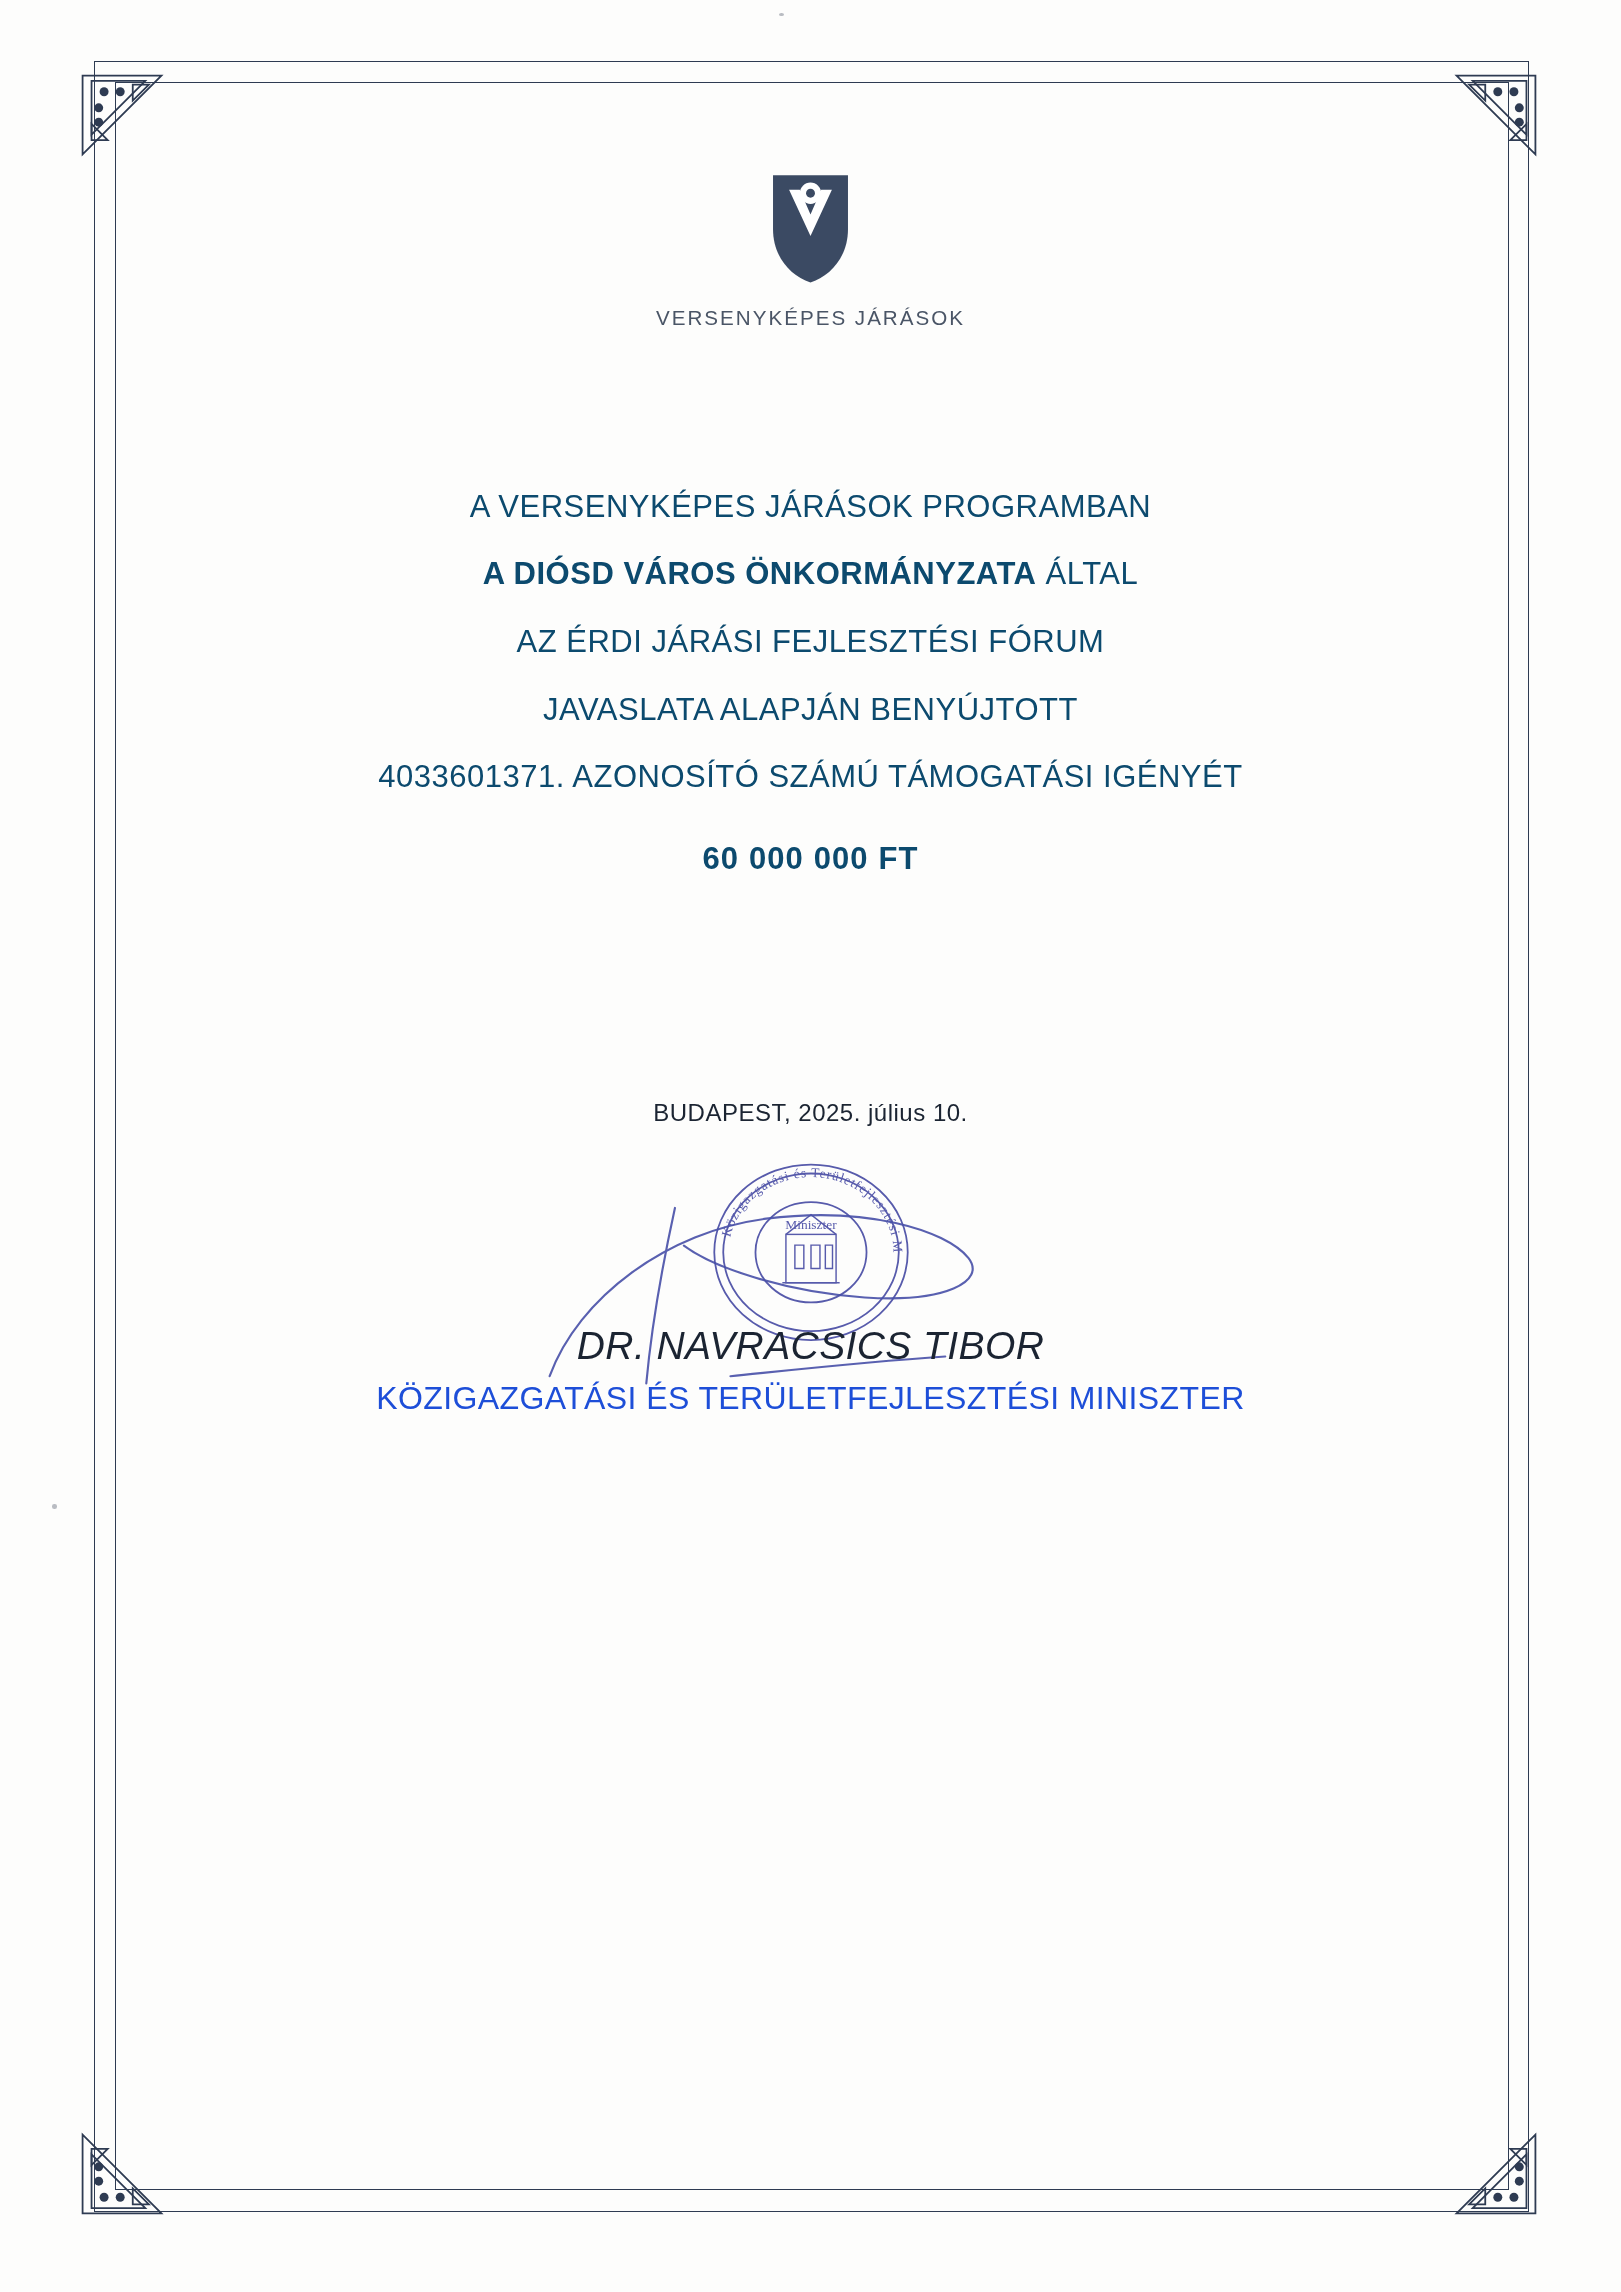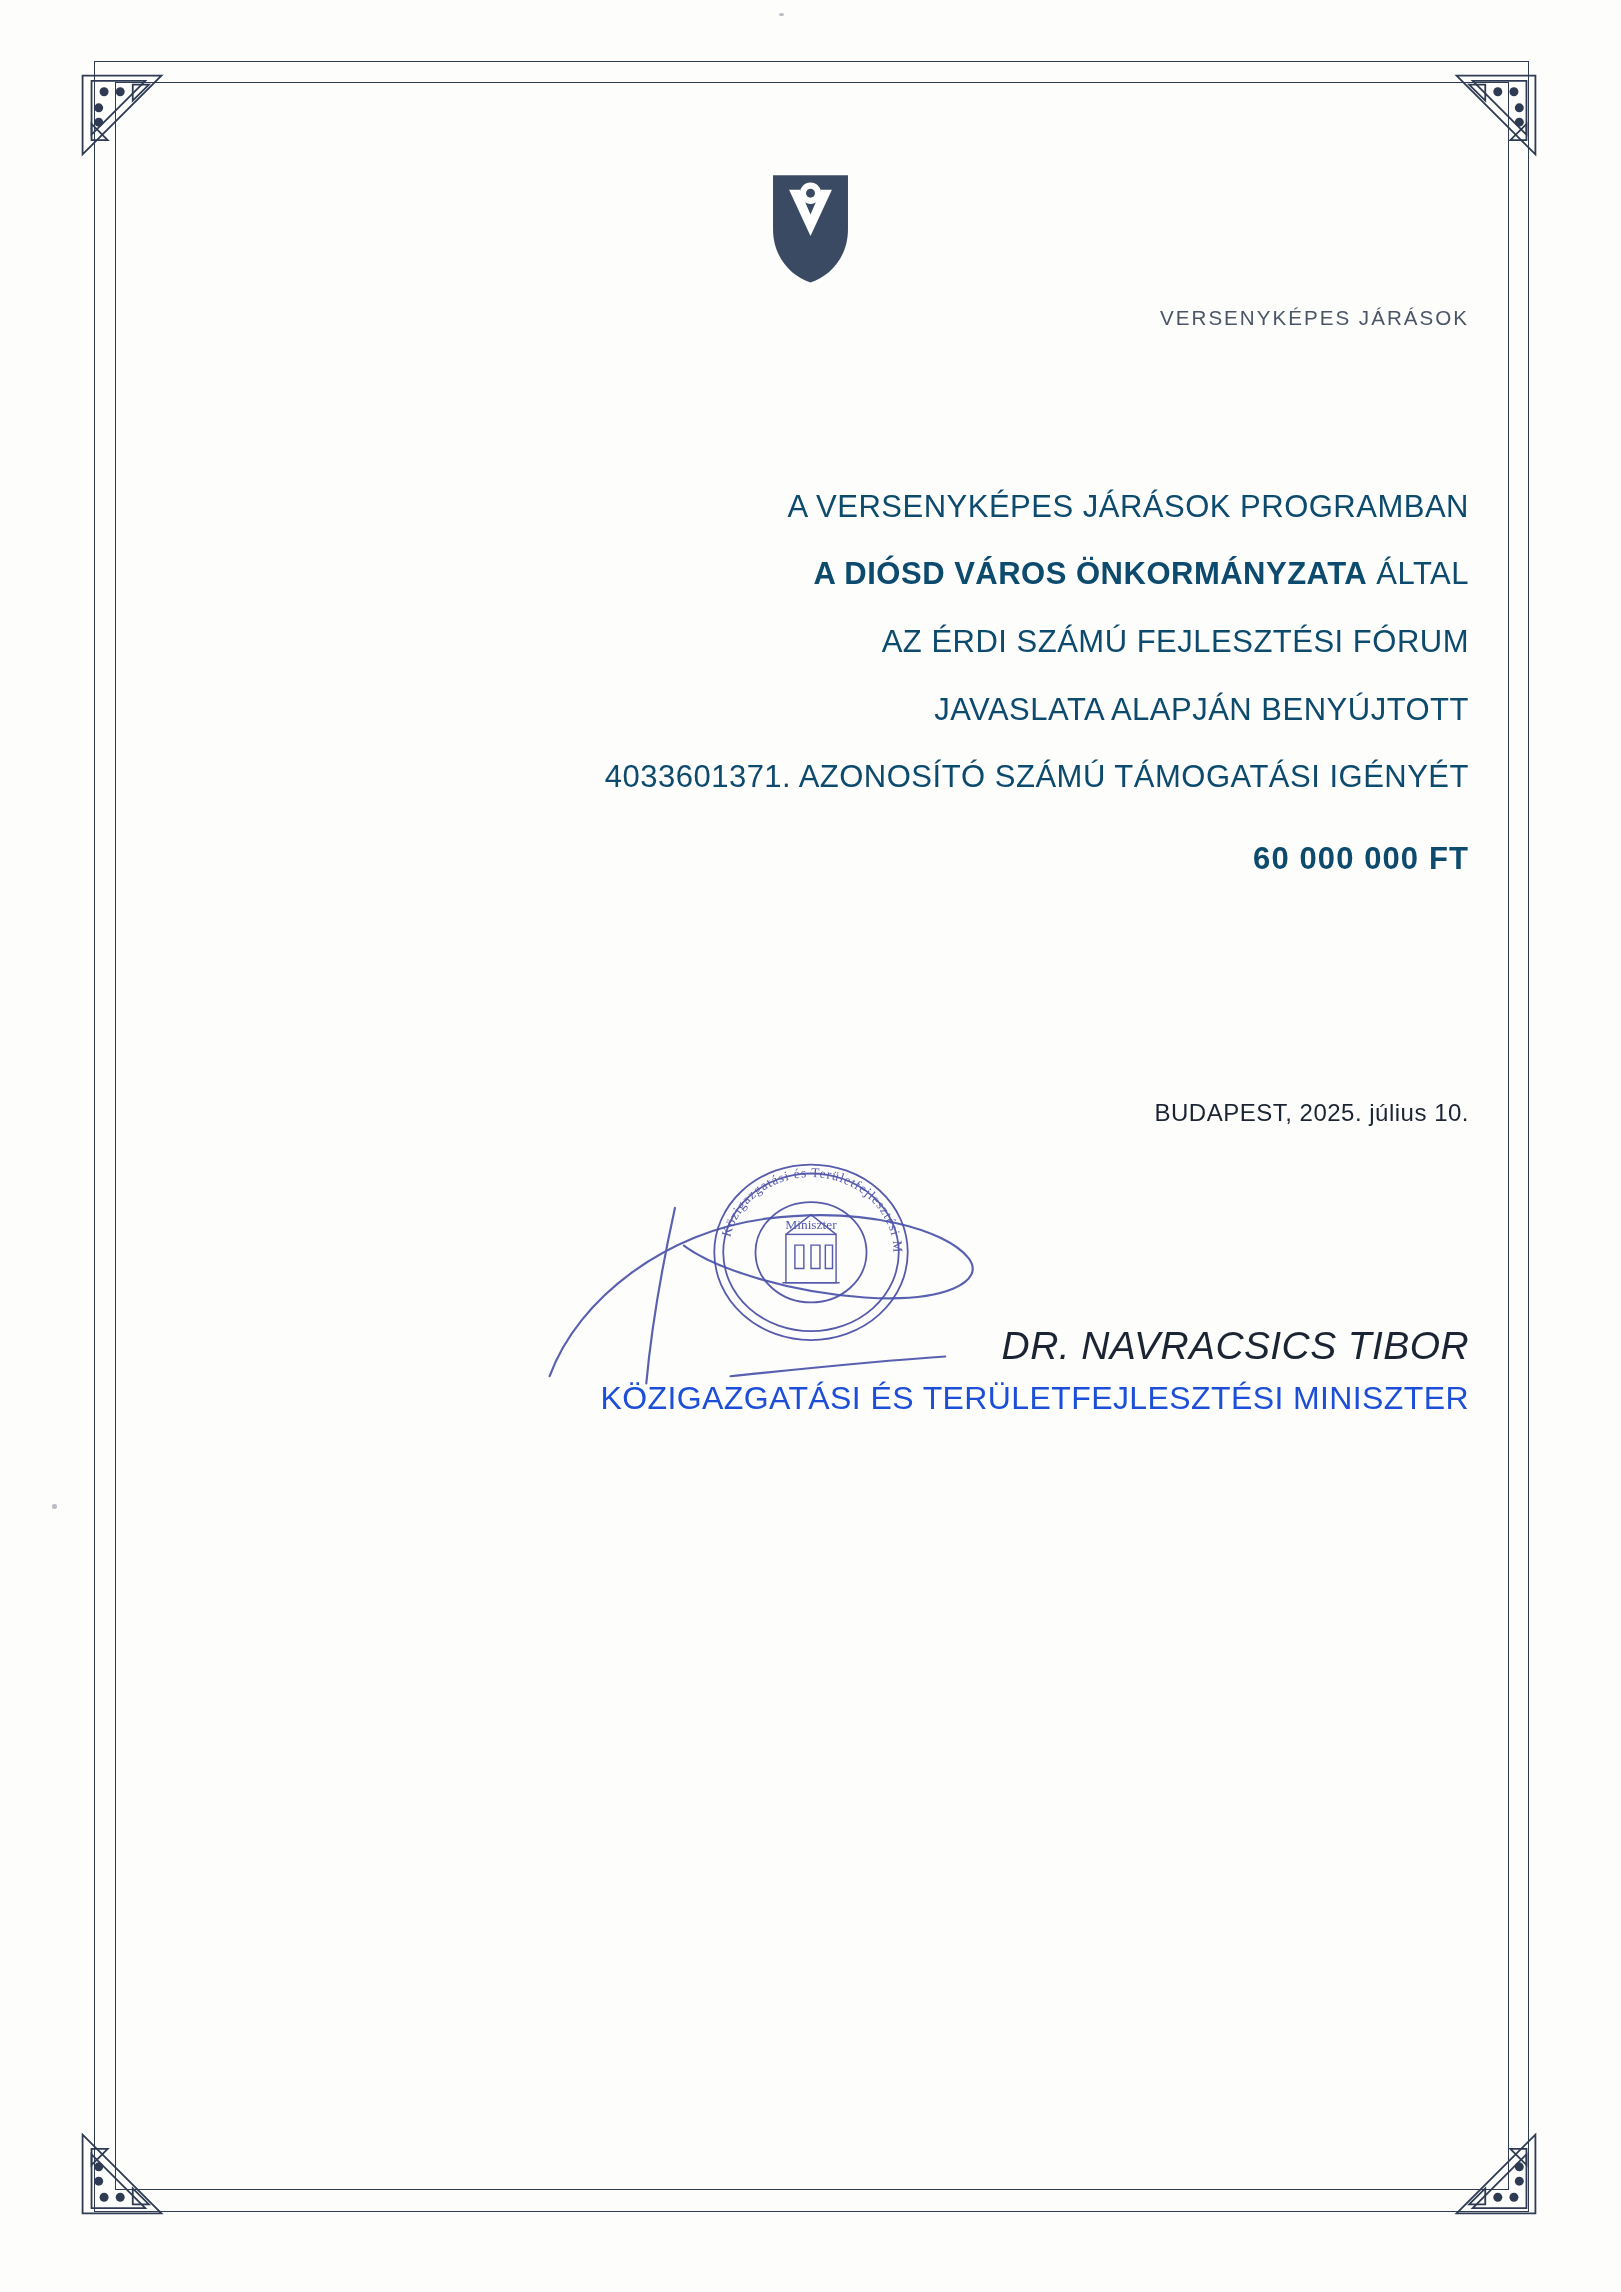--- a/index.html
+++ b/index.html
@@ -55,21 +55,21 @@
   .corner.tr { left: 1453px; top: 72px; transform: scaleX(-1); }
   .corner.bl { left: 79px;  top: 2131px; transform: scaleY(-1); }
   .corner.br { left: 1453px; top: 2131px; transform: scale(-1,-1); }
 
   
   .content {
     position: absolute;
     left: 152px;
     top: 125px;
     width: 1317px;
-    text-align: right;
+    text-align: center;
   }
 
   .logo-wrap { margin-top: 45px; }
   .logo-mark { display: block; margin: 0 auto; }
   .logo-text {
     margin-top: 16px;
     font-size: 20.6px;
     letter-spacing: 2px;
     color: #4a5566;
     line-height: 1.55;
@@ -238,21 +238,21 @@
         <div>VERSENYKÉPES JÁRÁSOK</div>
       </div>
     </div>
 
 
     <div class="body-block">
       <div class="row">A VERSENYKÉPES JÁRÁSOK PROGRAMBAN</div>
       <div class="row">
         <span class="strong">A DIÓSD VÁROS ÖNKORMÁNYZATA</span><span> ÁLTAL</span>
       </div>
-      <div class="row">AZ ÉRDI SZÁMÚ FEJLESZTÉSI FÓRUM</div>
+      <div class="row">AZ ÉRDI JÁRÁSI FEJLESZTÉSI FÓRUM</div>
       <div class="row">JAVASLATA ALAPJÁN BENYÚJTOTT</div>
       <div class="row">4033601371. AZONOSÍTÓ SZÁMÚ TÁMOGATÁSI IGÉNYÉT</div>
       <span class="amount">60 000 000 FT</span>
     </div>
 
     <div class="place-date">BUDAPEST, 2025. július 10.</div>
 
     <div class="signature-area">
 
       <svg class="stamp" viewBox="0 0 300 230" xmlns="http://www.w3.org/2000/svg">

